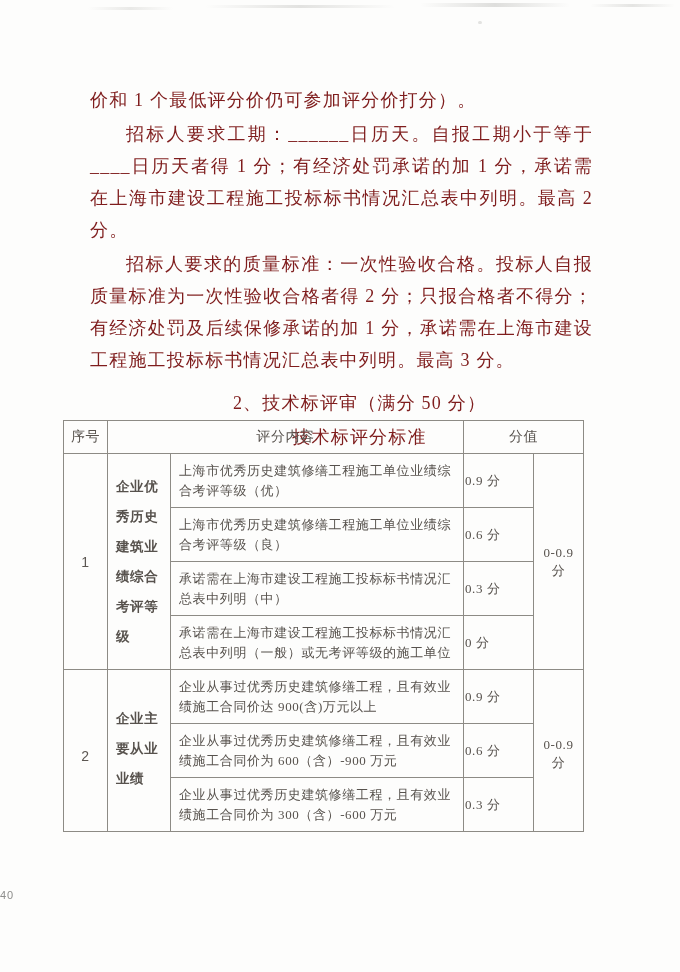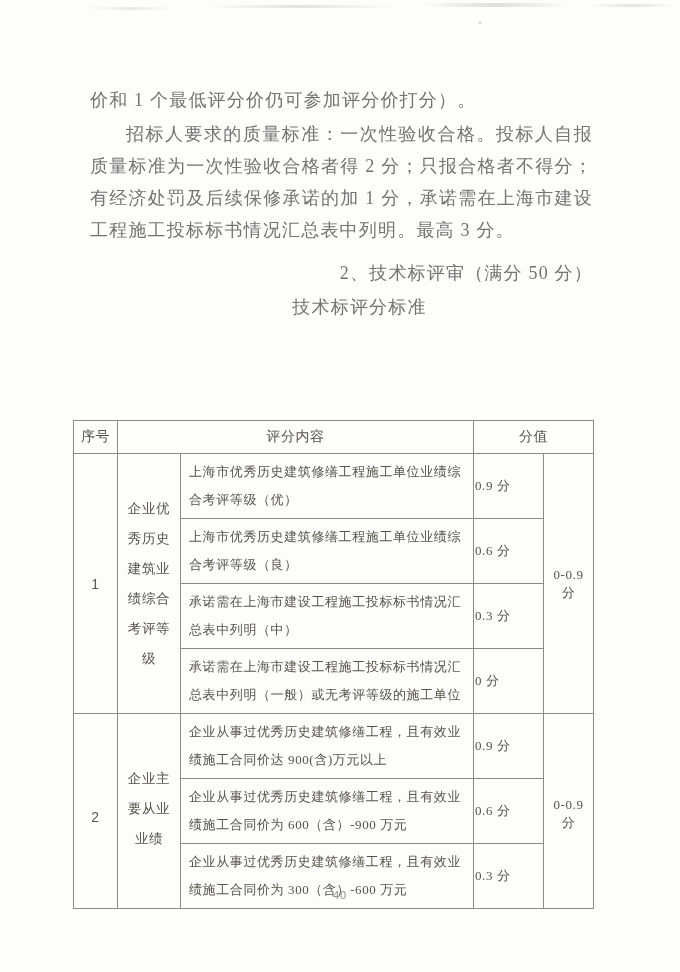--- a/index.html
+++ b/index.html
@@ -20,75 +20,76 @@
   .artifact { position: absolute; border-radius: 2px; pointer-events: none; }
   .a1 { top: 7px; left: 88px;  width: 85px;  height: 3px; background: linear-gradient(90deg, transparent, #e9e9e7, transparent); }
   .a2 { top: 5px; left: 205px; width: 190px; height: 3px; background: linear-gradient(90deg, transparent, #e2e2e0, transparent); }
   .a3 { top: 3px; left: 420px; width: 150px; height: 4px; background: linear-gradient(90deg, transparent, #dededc, transparent); }
   .a4 { top: 4px; left: 590px; width: 85px;  height: 3px; background: linear-gradient(90deg, transparent, #e4e4e2, transparent); }
   .a5 { top: 21px; left: 478px; width: 4px; height: 3px; background: #e3e3e1; }
 
   .text-block {
     position: absolute; top: 84px; left: 90px; width: 503px;
     font-size: 18px; line-height: 32px; letter-spacing: 1.2px;
-    text-align: justify; color: #737373;
+    text-align: justify; color: #7f1d1d;
   }
   .text-block p { margin: 0 0 2px 0; }
   .text-block p.indent { text-indent: 2em; }
-  .text-block p.heading-line { margin-top: 11px; margin-bottom: 0; text-align: right; }
+  .text-block p.heading-line { margin-top: 11px; margin-bottom: 0; text-align: center; }
   .text-block p.subheading-line { margin-top: 2px; text-align: center; }
 
   table.doc-table {
-    position: absolute; top: 420px; left: 73px;
+    position: absolute; top: 420px; left: 63px;
     width: 520px; border-collapse: collapse; table-layout: fixed;
     font-size: 13px; letter-spacing: 0.6px; color: #57524d;
   }
   .doc-table th, .doc-table td {
     border: 1px solid #8d8b85;
     font-weight: normal;
     vertical-align: middle;
   }
   .doc-table th { height: 32px; font-size: 14px; text-align: center; padding: 0; }
   .col-no    { width: 44px; }
   .col-cat   { width: 63px; }
   .col-desc  { width: 293px; }
   .col-score { width: 70px; }
   .col-range { width: 50px; }
 
   .doc-table tr.body-row { height: 54px; }
   td.no-cell  { text-align: center; font-size: 14px; font-family: "Liberation Sans", sans-serif; color: #5c5752; }
   td.cat-cell { padding: 0; }
-  .cat-inner  { width: 46px; margin: 12px auto; text-align: center; word-break: break-all; line-height: 30px; font-size: 13.5px; }
-  td.desc-cell  { padding: 4px 8px; line-height: 28px; text-align: left; }
+  .cat-inner  { width: 46px; margin: 12px auto; text-align: left; word-break: break-all; line-height: 30px; font-size: 13.5px; font-weight: bold; }
+  td.desc-cell  { padding: 4px 8px; line-height: 20px; text-align: left; }
   td.score-cell { text-align: left; }
   td.range-cell { text-align: center; padding: 0 6px; line-height: 18px; word-break: keep-all; }
   .v-top { vertical-align: top; }
   td.no-cell.v-top { padding-top: 12px; }
   td.range-cell.v-top { padding-top: 6px; }
   td.cat-cell.v-top .cat-inner { margin-top: 8px; }
 
   .page-number {
     position: absolute; top: 889px; left: 0; width: 680px;
-    text-align: center; font-size: 11px; letter-spacing: 1px;
+    text-align: left; font-size: 11px; letter-spacing: 1px;
     color: #8d8d8b; font-family: "Liberation Sans", sans-serif;
   }
 </style>
 </head>
 <body>
 
 <div class="page">
 
   <div class="artifact a1"></div>
   <div class="artifact a2"></div>
   <div class="artifact a3"></div>
   <div class="artifact a4"></div>
   <div class="artifact a5"></div>
 
   <div class="text-block">
     <p>价和 1 个最低评分价仍可参加评分价打分）。</p>
+    <p class="indent">招标人要求工期：______日历天。自报工期小于等于____日历天者得 1 分；有经济处罚承诺的加 1 分，承诺需在上海市建设工程施工投标标书情况汇总表中列明。最高 2 分。</p>
     <p class="indent">招标人要求的质量标准：一次性验收合格。投标人自报质量标准为一次性验收合格者得 2 分；只报合格者不得分；有经济处罚及后续保修承诺的加 1 分，承诺需在上海市建设工程施工投标标书情况汇总表中列明。最高 3 分。</p>
     <p class="indent heading-line">2、技术标评审（满分 50 分）</p>
     <p class="indent subheading-line">技术标评分标准</p>
   </div>
 
   <table class="doc-table">
     <colgroup>
       <col class="col-no">
         <col class="col-cat">
         <col class="col-desc">

